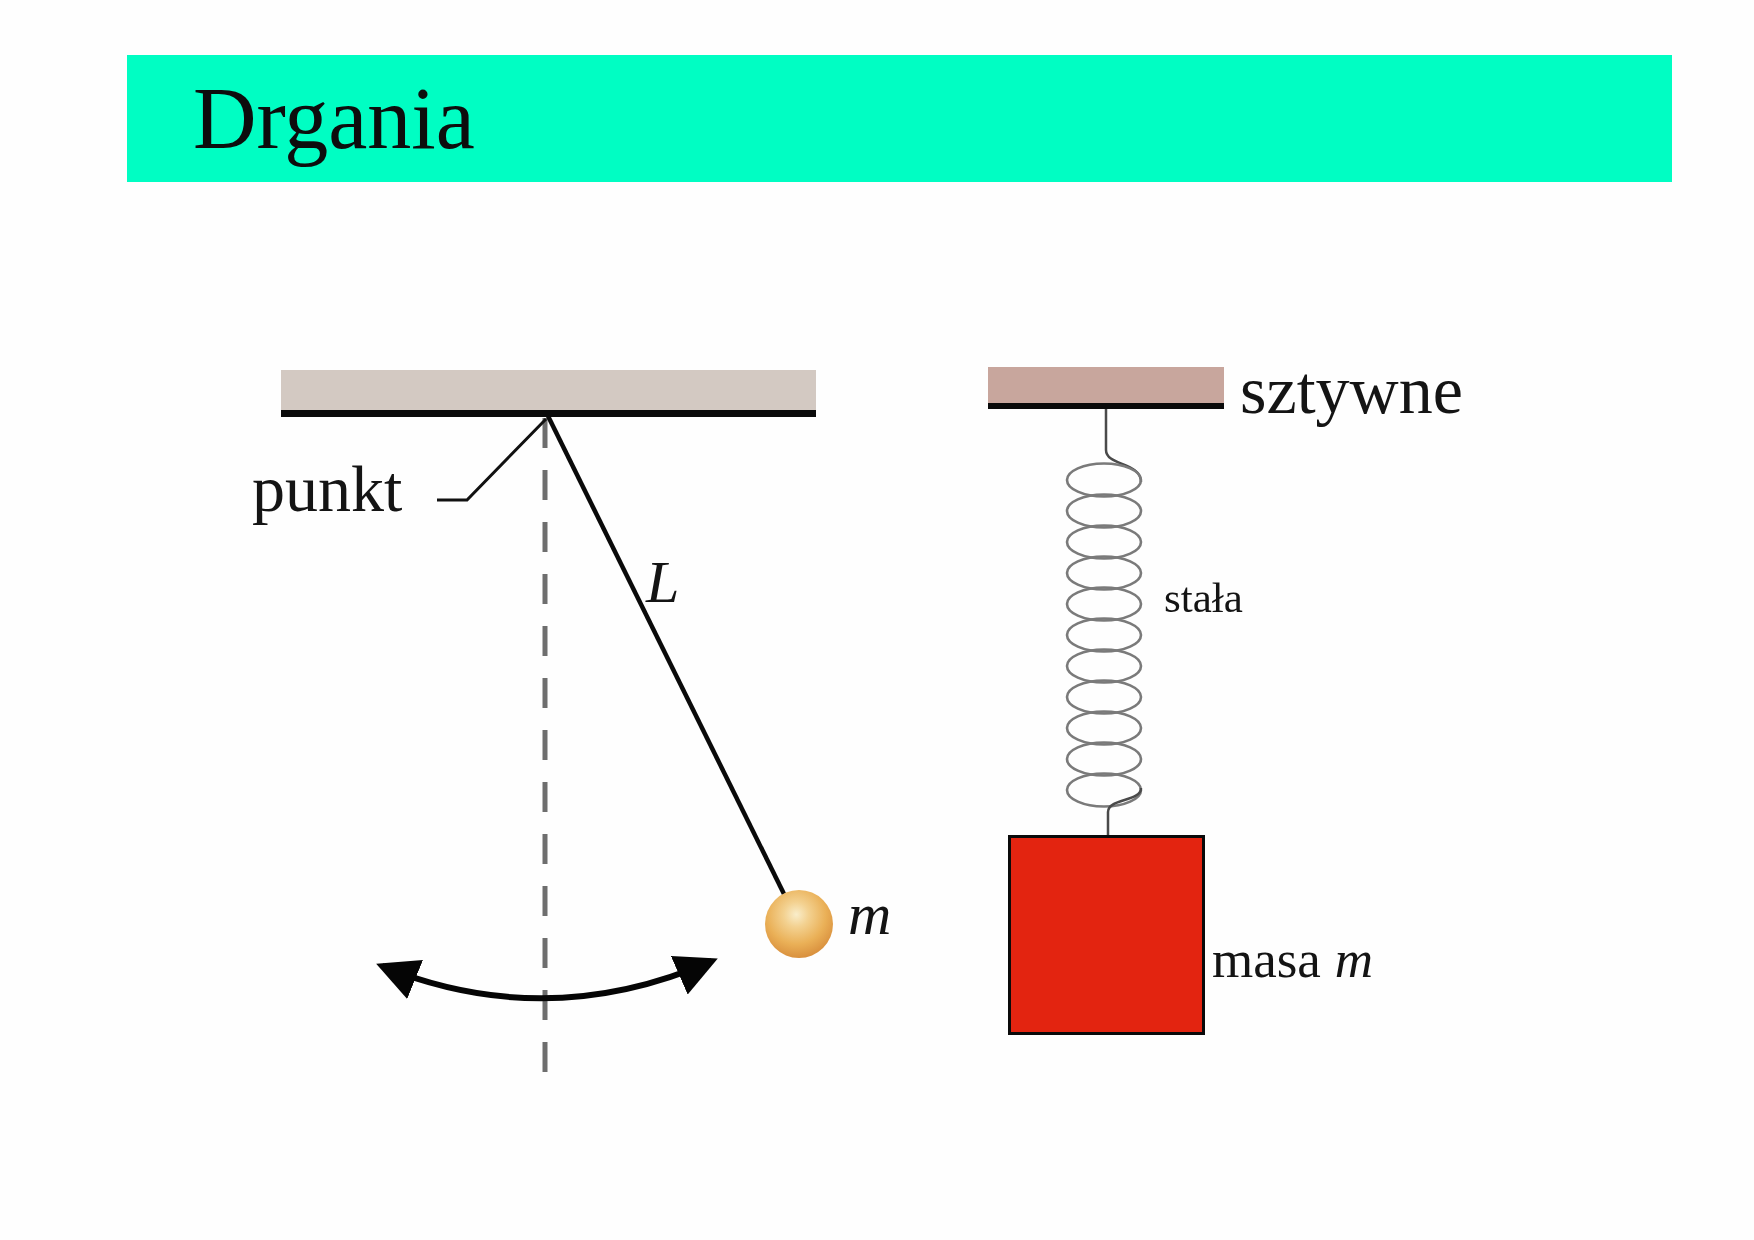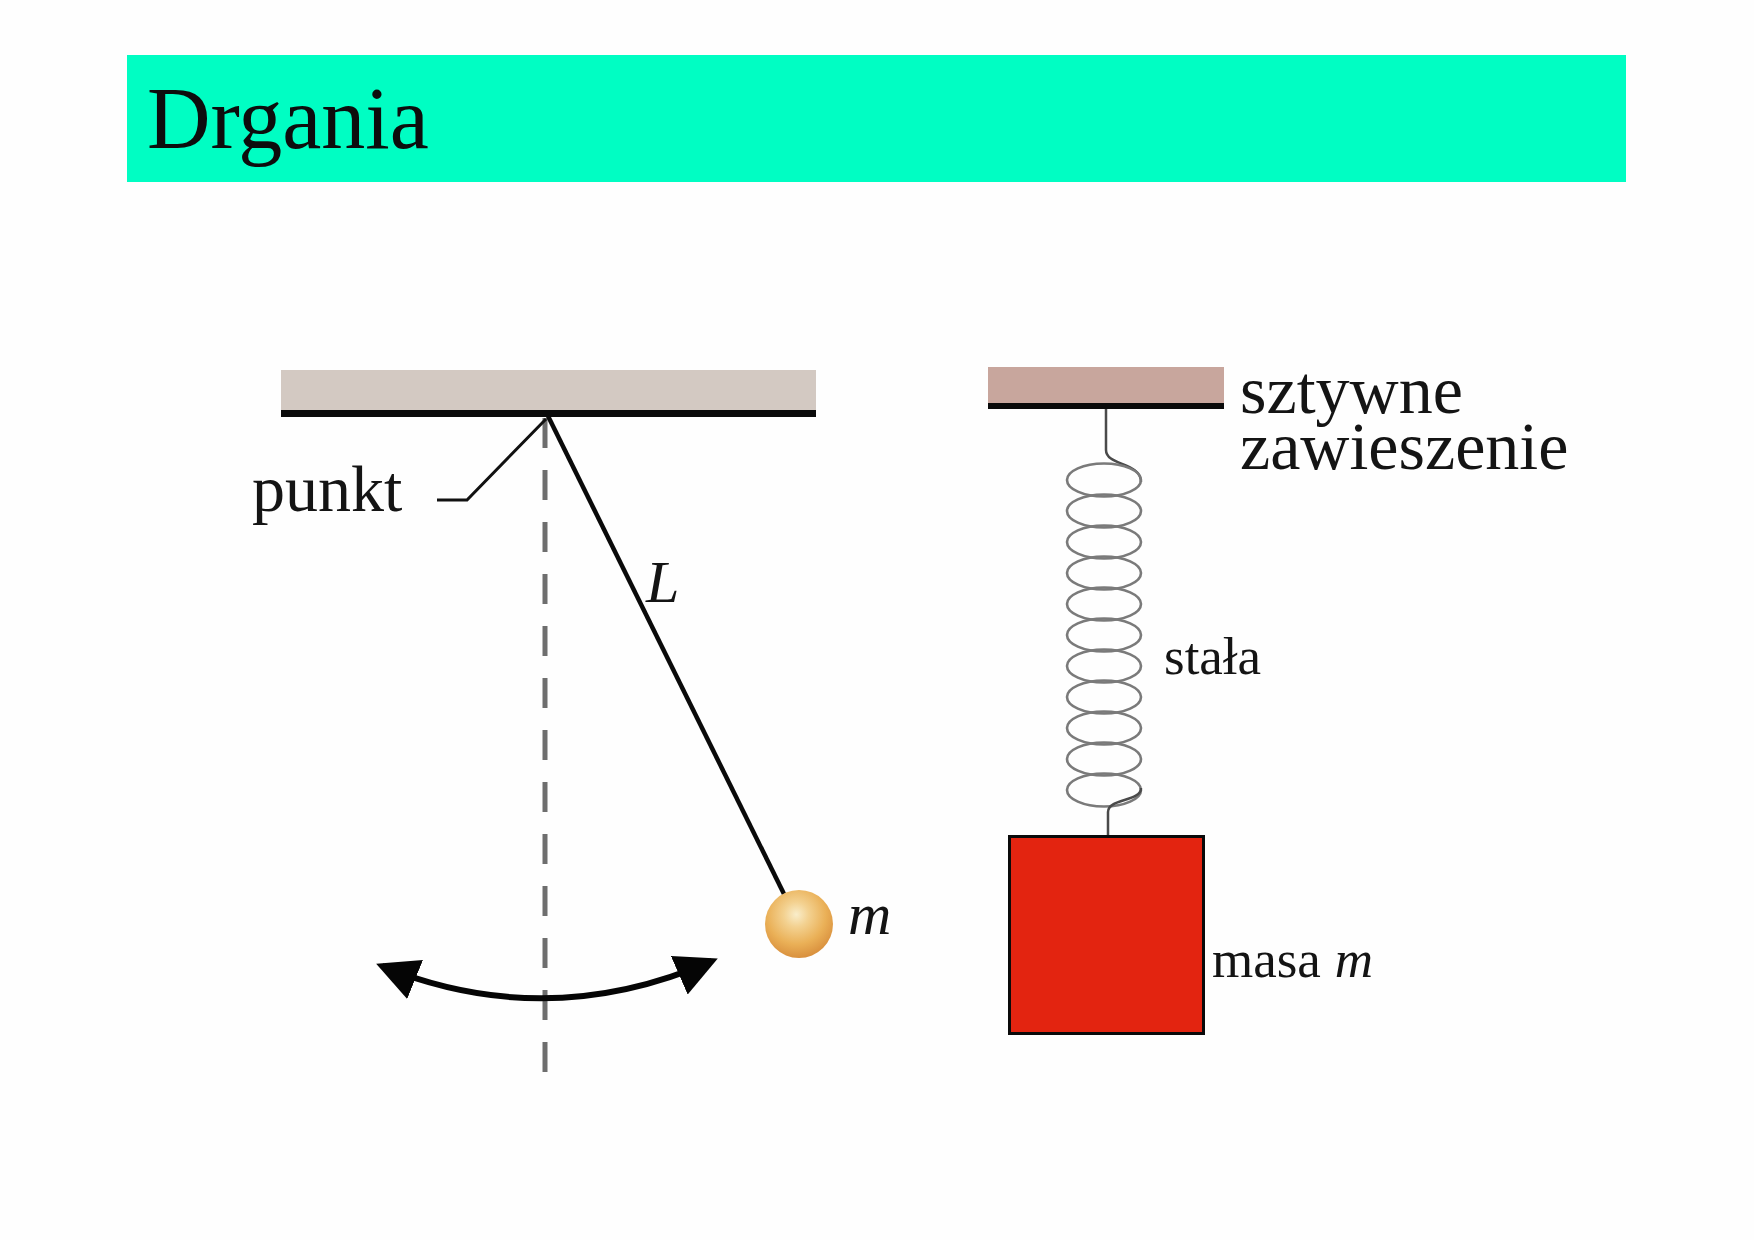--- a/index.html
+++ b/index.html
@@ -8,21 +8,21 @@
     background:#fefefe;
     position:relative;
     overflow:hidden;
     font-family:"Liberation Serif", serif;
     color:#141414;
   }
   .abs{position:absolute;}
   
   #banner{
     left:127px;top:55px;width:1499px;height:127px;
-    display:flex;align-items:center;
+    display:flex;align-items:center;padding-left:46px;
   }
   #title{
     font-size:88px;
     padding-left:20px;
     color:#0d0d0d;
     letter-spacing:0px;
   }
   
   #left-bar{
     left:281px;top:370px;width:535px;height:40px;
@@ -44,21 +44,21 @@
     left:1008px;top:835px;width:197px;height:200px;
     box-sizing:border-box;
     border:3px solid #0a0a0a;
   }
   
   .label{position:absolute;white-space:nowrap;}
   #pivot-label{left:252px;top:455px;font-size:66px;line-height:68px;}
   #length-label{left:646px;top:548px;font-size:60px;font-style:italic;}
   #bob-mass-label{left:848px;top:880px;font-size:60px;font-style:italic;}
   #support-label{left:1240px;top:362px;font-size:68px;line-height:56px;}
-  #constant-label{left:1164px;top:628px;font-size:53px;line-height:56px;}
+  #constant-label{left:1164px;top:570px;font-size:43px;line-height:56px;}
   #block-mass-label{left:1212px;top:901px;font-size:53px;margin-top:28px;}
   .sym-inline{font-style:italic;margin-left:0.26em;}
   #diagram-svg{left:0;top:0;}
 </style>
 </head>
 <body>
 
 <div class="abs" id="banner" style="background-color: rgb(0, 254, 195);">
   <div id="title">Drgania</div>
 </div>
@@ -108,21 +108,20 @@
 <div class="label" id="pivot-label">
   <div>punkt</div>
 </div>
 
 <div class="label" id="length-label">L</div>
 
 <div class="label" id="bob-mass-label">m</div>
 
 <div class="label" id="support-label">
   <div>sztywne</div>
-  <div>zawieszenie</div>
 </div>
 
 <div class="label" id="constant-label">
   <div>stała</div>
 </div>
 
 <div class="label" id="block-mass-label">
   <span>masa</span><span class="sym-inline">m</span>
 </div>
 

